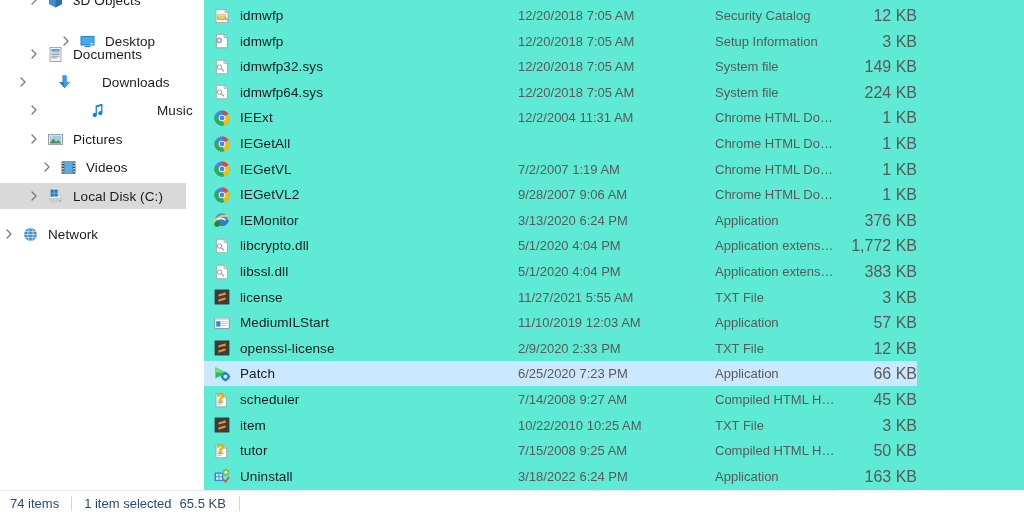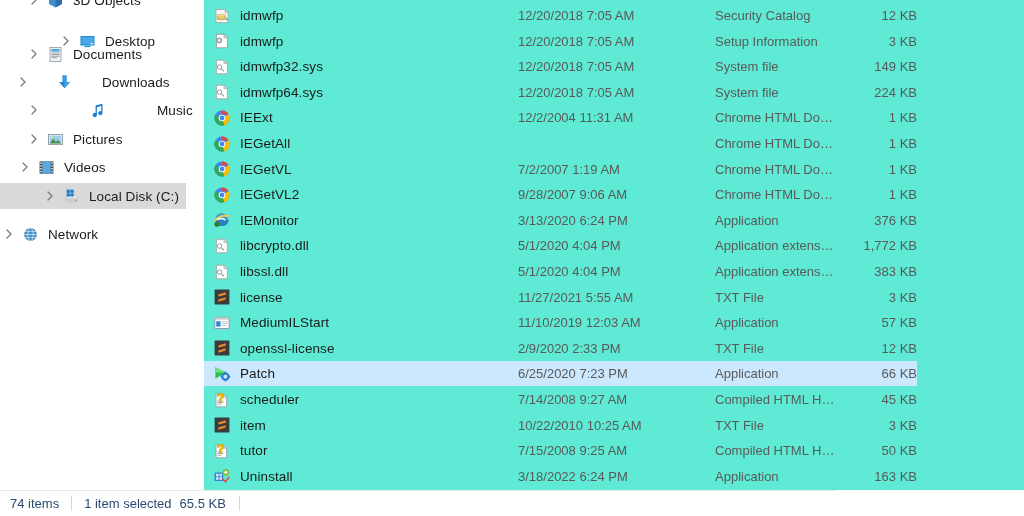--- a/index.html
+++ b/index.html
@@ -132,21 +132,21 @@
     overflow: hidden;
   }
   .cell-size {
     position: absolute;
     left: 610px;
     width: 103px;
     top: 0;
     height: 25px;
     line-height: 25px;
     text-align: right;
-    font-size: 13px;
+    font-size: 16px;
     color: #5a5a5a;
     white-space: nowrap;
   }
 
   
   #status-bar {
     position: absolute;
     left: 0;
     top: 490px;
     width: 836px;
@@ -271,21 +271,21 @@
         <span class="nav-icon">
           <svg width="17" height="17" viewBox="0 0 17 17">
             <rect x="1.5" y="3.4" width="14" height="10.2" fill="#ffffff" stroke="#8d969d" stroke-width="0.9"></rect>
             <rect x="2.6" y="4.4" width="11.8" height="8.2" fill="#9ccfee"></rect>
             <path d="M2.6 12.6 L6.3 7.6 L9 11 L11 9 L14.4 12.6 Z" fill="#4b8f4b"></path>
             <circle cx="5" cy="6.6" r="1.1" fill="#f5e27a"></circle>
           </svg>
         </span>
         <span class="nav-label">Pictures</span>
       </div>
-      <div class="nav-row" style="top: 154px; padding-left: 18px;">
+      <div class="nav-row" style="top: 154px; padding-left: 40px;">
         <span class="nav-chevron">
           <svg width="14" height="14" viewBox="0 0 14 14">
             <path d="M5 3 L9 7 L5 11" fill="none" stroke="#767676" stroke-width="1.2" stroke-linecap="round" stroke-linejoin="round"></path>
           </svg>
         </span>
         <span class="nav-icon">
           <svg width="17" height="17" viewBox="0 0 17 17">
             <rect x="1.6" y="2.4" width="13.8" height="12.2" fill="#3a3f45"></rect>
             <rect x="4.2" y="2.4" width="8.6" height="12.2" fill="#5fa8dd"></rect>
             <g fill="#e9eef2">
@@ -295,21 +295,21 @@
               <rect x="2.2" y="11.8" width="1.5" height="1.5"></rect>
               <rect x="13.3" y="3.4" width="1.5" height="1.5"></rect>
               <rect x="13.3" y="6.2" width="1.5" height="1.5"></rect>
               <rect x="13.3" y="9" width="1.5" height="1.5"></rect>
               <rect x="13.3" y="11.8" width="1.5" height="1.5"></rect>
             </g>
           </svg>
         </span>
         <span class="nav-label">Videos</span>
       </div>
-      <div class="nav-row selected" style="top: 183px; padding-left: 43px;">
+      <div class="nav-row selected" style="top: 183px; padding-left: 27px;">
         <span class="nav-chevron">
           <svg width="14" height="14" viewBox="0 0 14 14">
             <path d="M5 3 L9 7 L5 11" fill="none" stroke="#767676" stroke-width="1.2" stroke-linecap="round" stroke-linejoin="round"></path>
           </svg>
         </span>
         <span class="nav-icon">
           <svg width="17" height="17" viewBox="0 0 17 17">
             <path d="M2 10.4 h13 v3.2 a1 1 0 0 1-1 1 H3 a1 1 0 0 1-1-1 Z" fill="#c8ced4"></path>
             <path d="M2 10.4 h13 l-2.2-3.1 H4.2 Z" fill="#eef1f3" stroke="#aab2b8" stroke-width="0.5"></path>
             <circle cx="13.2" cy="12.6" r="0.7" fill="#7f8a92"></circle>

